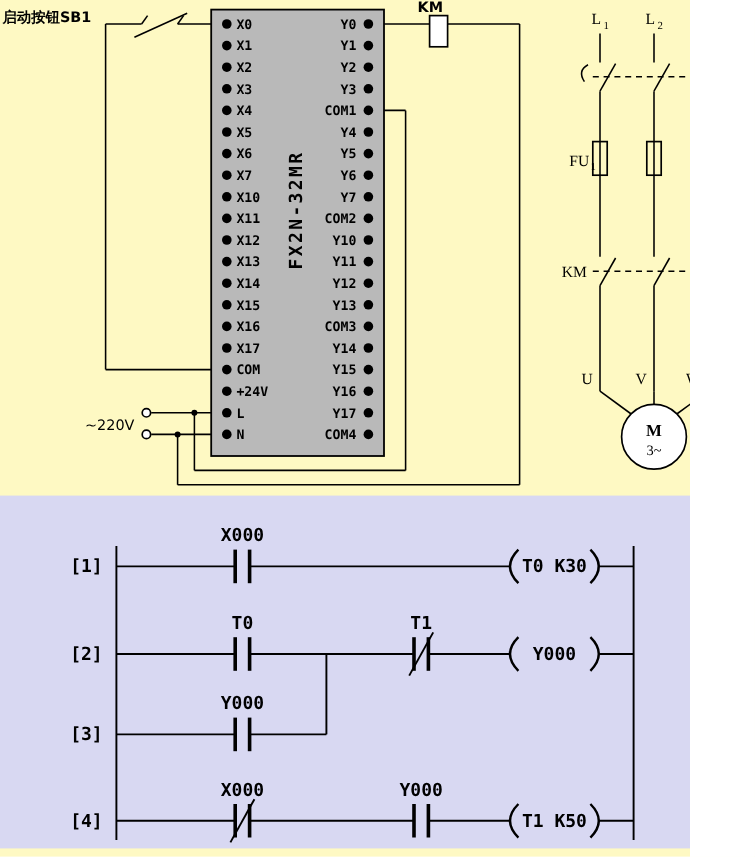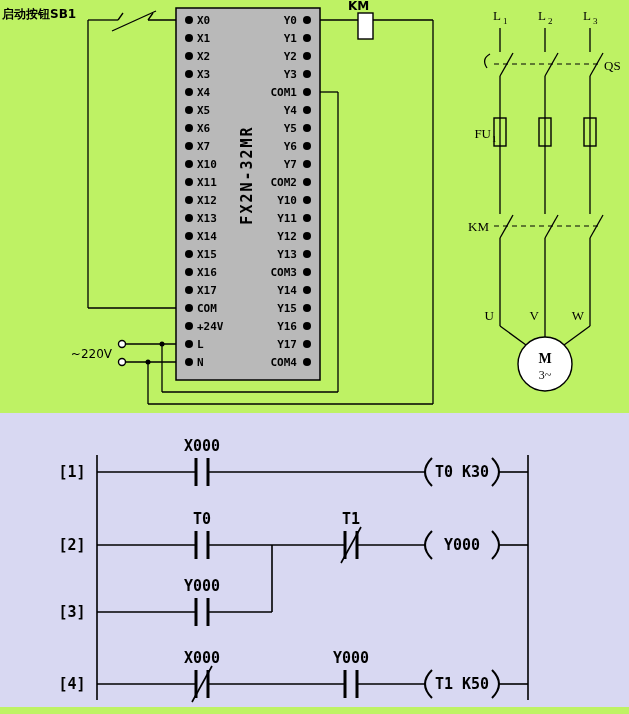--- a/index.html
+++ b/index.html
@@ -1,16 +1,16 @@
 <!DOCTYPE html>
 <html><head>
 <meta charset="utf-8">
 <style>
   html,body { margin:0; padding:0; background:#ffffff; }
-  .stage { position:relative; width:629px; height:714px; background:#bef264; overflow:hidden; }
+  .stage { position:relative; width:575px; height:714px; background:#fef9c3; overflow:hidden; }
   svg { display:block; }
   
   .w   { stroke:#000; stroke-width:1.3; fill:none; }
   .dash{ stroke:#000; stroke-width:1.2; fill:none; stroke-dasharray:5 4; }
   .box { stroke:#000; stroke-width:1.4; fill:#ffffff; }
   .fuse{ stroke:#000; stroke-width:1.4; fill:none; }
   .t-cn  { font:bold 12px "DejaVu Sans", sans-serif; fill:#000; }
   .t-term{ font:bold 11px "DejaVu Sans Mono", monospace; fill:#000; }
   .t-model{ font:bold 15px "DejaVu Sans Mono", monospace; fill:#000; letter-spacing:2px; }
   .t-lab { font:13px "Liberation Serif", serif; fill:#000; }

